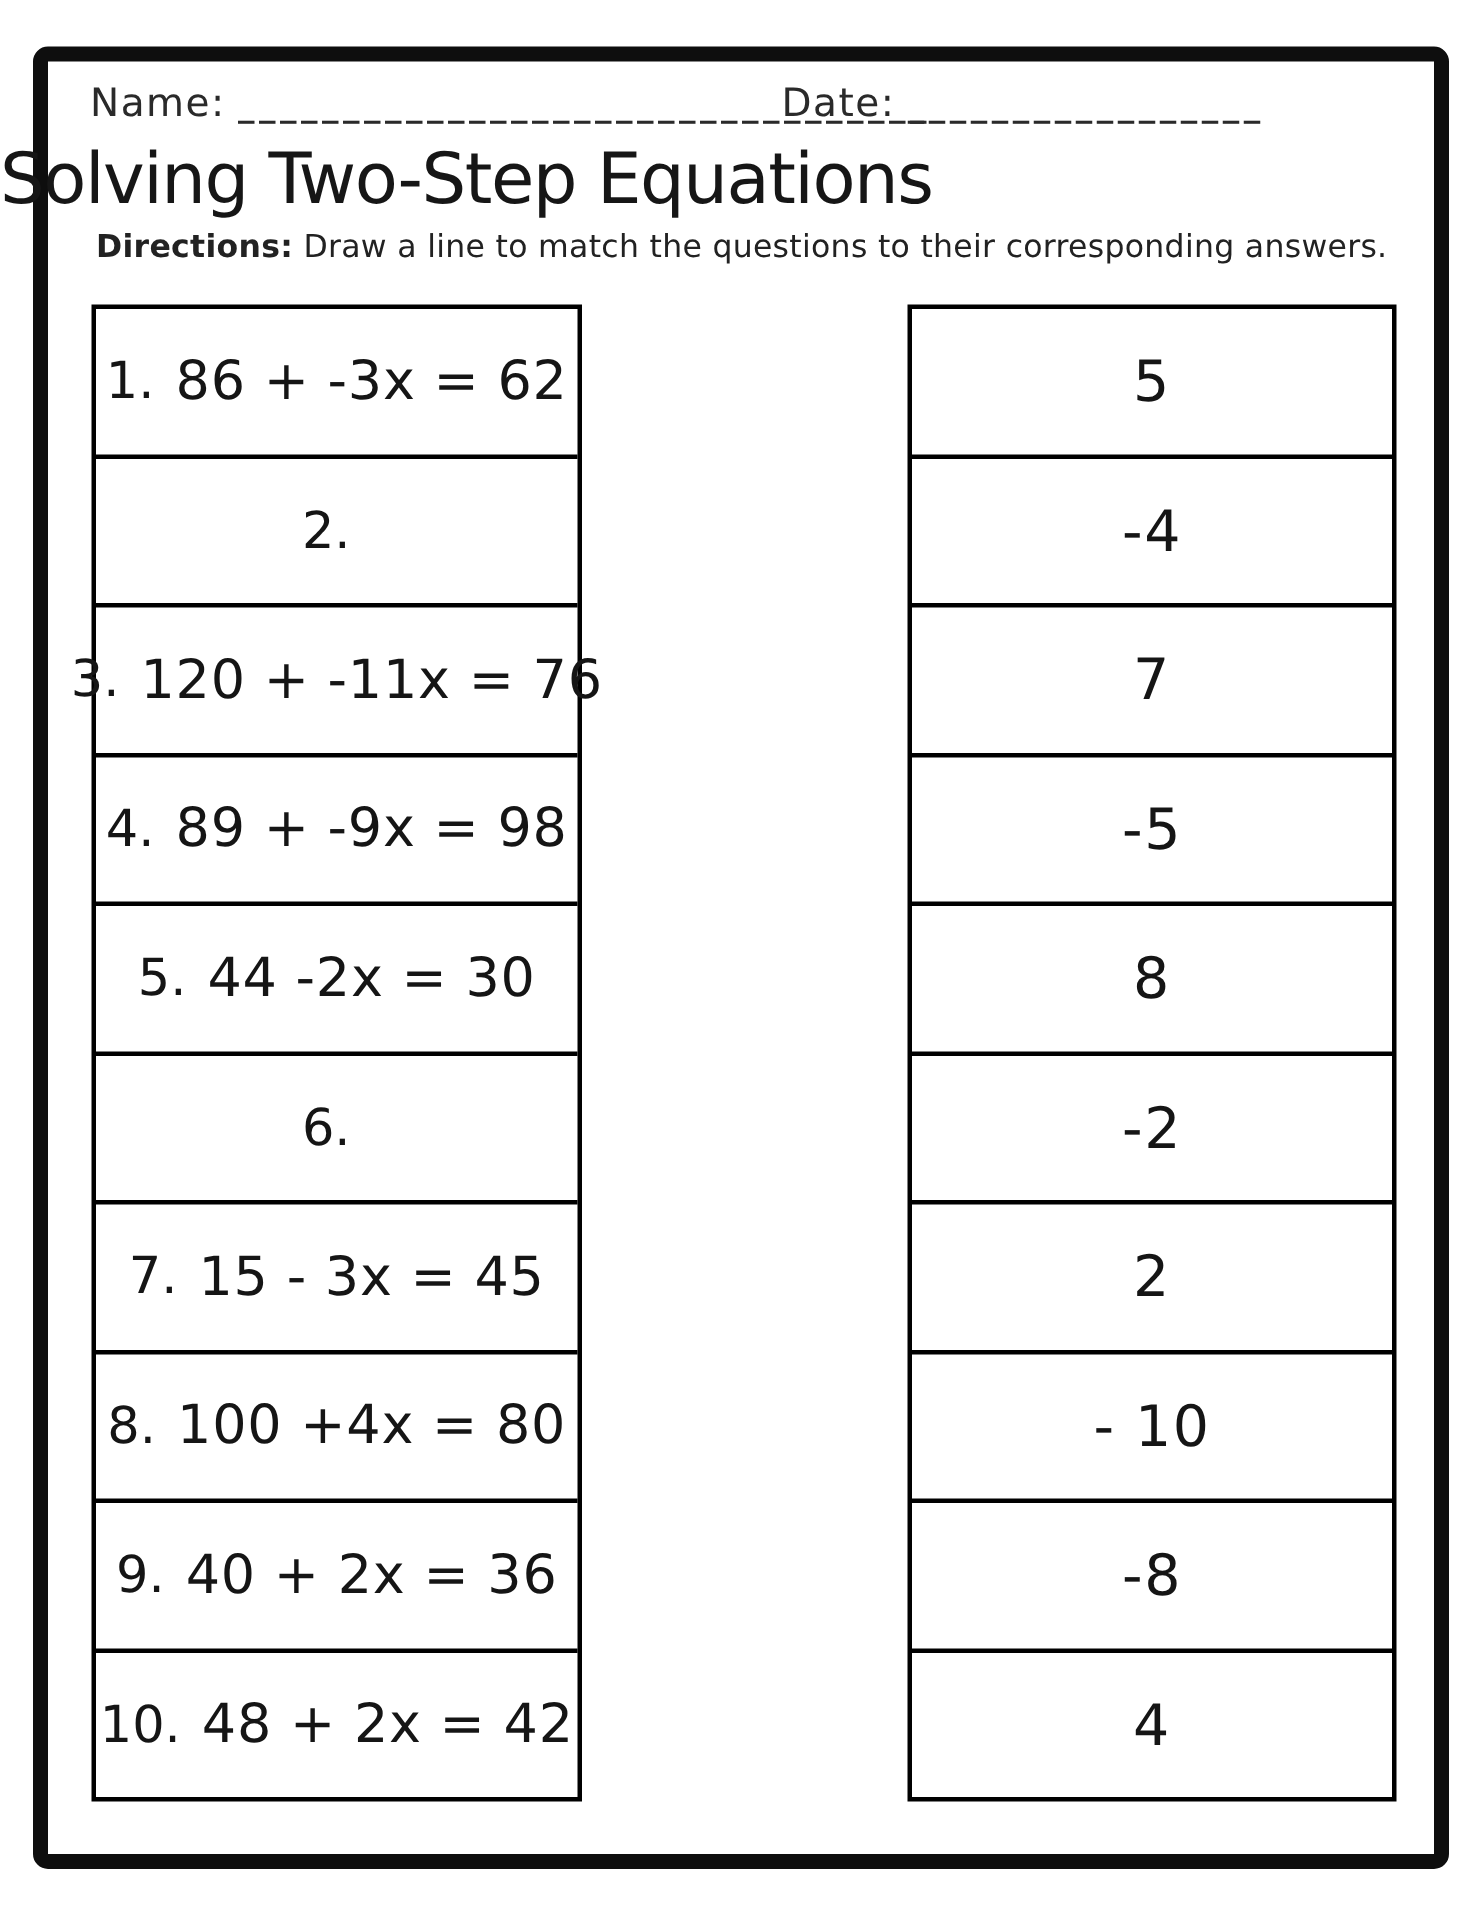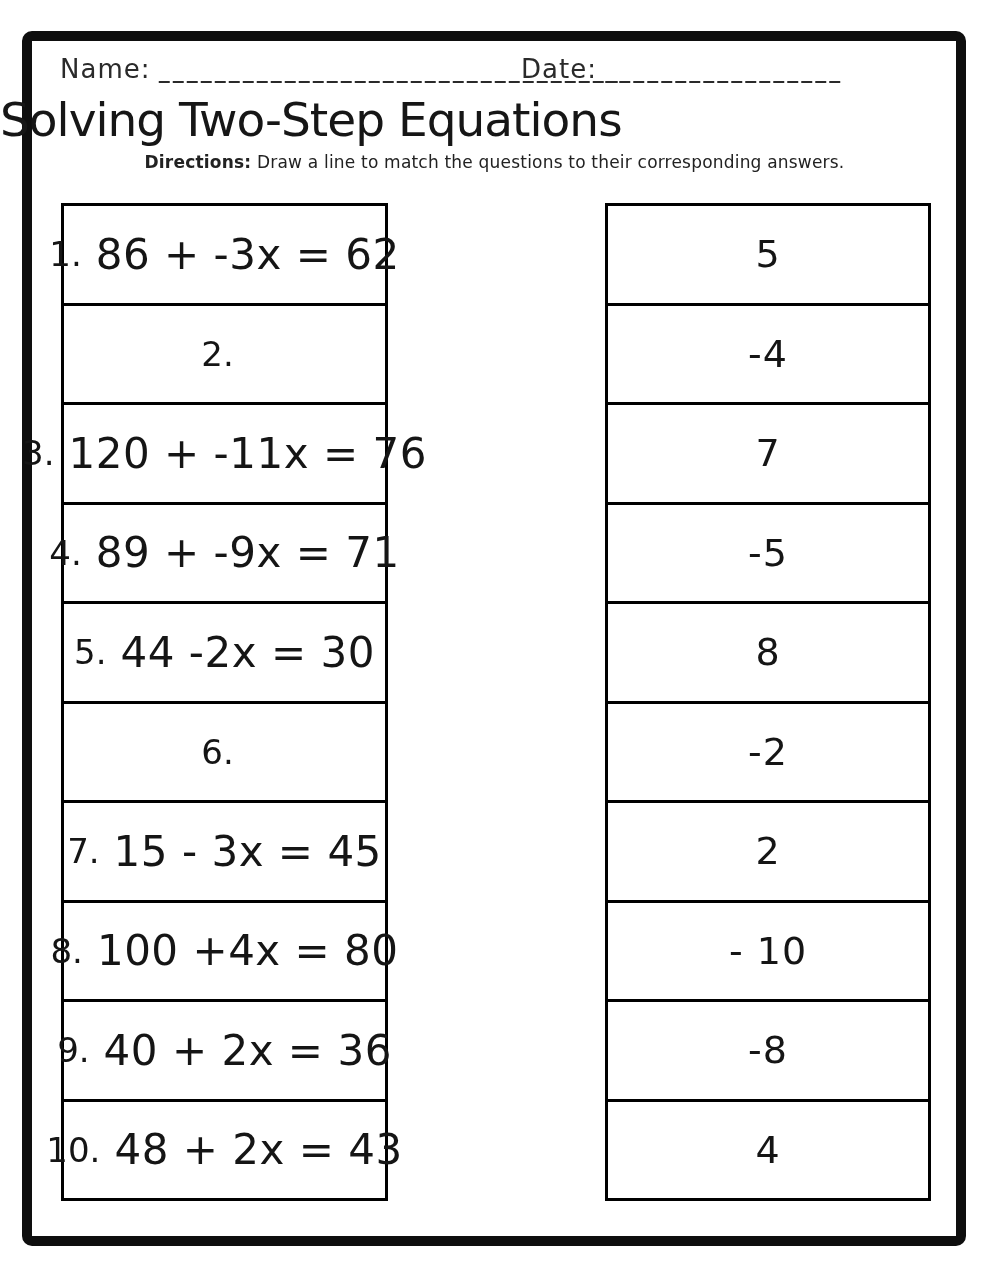--- a/index.html
+++ b/index.html
@@ -45,21 +45,21 @@
     font-size: 47px;
     font-weight: 400;
     letter-spacing: -1px;
     color: #161616;
   }
   .sheet-directions {
     position: absolute;
     top: 152px; left: 0;
     width: 100%;
     text-align: center;
-    font-size: 17px;
+    font-size: 21px;
     color: #222222;
     letter-spacing: 0.2px;
   }
   .sheet-directions .directions-label { font-weight: 700; }
 
   
   .match-table {
     position: absolute;
     top: 203px;
     height: 998px;
@@ -80,21 +80,21 @@
     white-space: nowrap;
   }
   .match-row:last-child { border-bottom: none; }
 
   .q-number {
     font-size: 34px;
     margin-right: 14px;
     color: #151515;
   }
   .q-equation {
-    font-size: 42px;
+    font-size: 36px;
     letter-spacing: 0.5px;
     color: #151515;
   }
   .answer-value {
     font-size: 38px;
     letter-spacing: 1px;
     color: #151515;
   }
 </style>
 </head>
@@ -126,21 +126,21 @@
   </div>
   <div class="match-row">
     <span class="q-number">2.</span>
   </div>
   <div class="match-row">
     <span class="q-number">3.</span>
     <span class="q-equation">120 + -11x = 76</span>
   </div>
   <div class="match-row">
     <span class="q-number">4.</span>
-    <span class="q-equation">89 + -9x = 71</span>
+    <span class="q-equation">89 + -9x = 98</span>
   </div>
   <div class="match-row">
     <span class="q-number">5.</span>
     <span class="q-equation">44 -2x = 30</span>
   </div>
   <div class="match-row">
     <span class="q-number">6.</span>
   </div>
   <div class="match-row">
     <span class="q-number">7.</span>
@@ -149,21 +149,21 @@
   <div class="match-row">
     <span class="q-number">8.</span>
     <span class="q-equation">100 +4x = 80</span>
   </div>
   <div class="match-row">
     <span class="q-number">9.</span>
     <span class="q-equation">40 + 2x = 36</span>
   </div>
   <div class="match-row">
     <span class="q-number">10.</span>
-    <span class="q-equation">48 + 2x = 43</span>
+    <span class="q-equation">48 + 2x = 42</span>
   </div>
 </div>
 
 <div class="match-table answers-table">
   <div class="match-row">
     <span class="answer-value">5</span>
   </div>
   <div class="match-row">
     <span class="answer-value">-4</span>
   </div>

